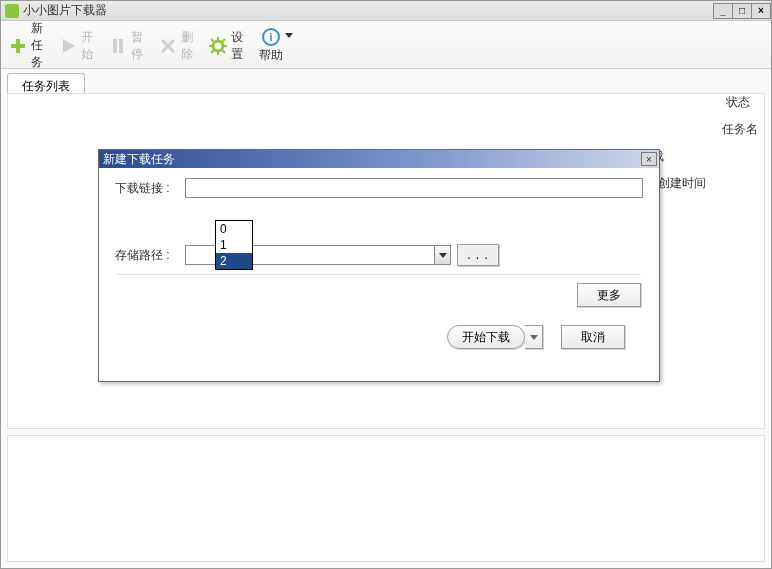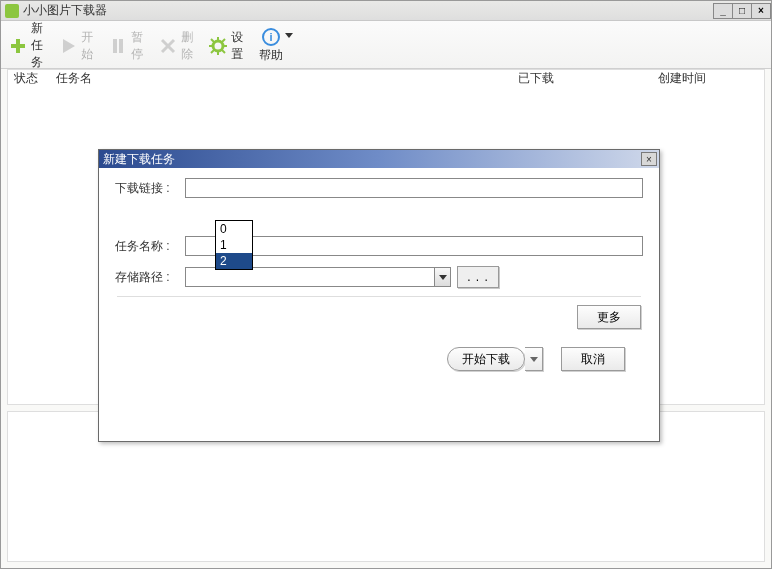--- a/index.html
+++ b/index.html
@@ -12,28 +12,28 @@
   .win-controls { display:flex; }
   .win-btn { width:20px; height:16px; border:1px solid #888; margin-left:-1px; background:#ddd; display:flex; align-items:center; justify-content:center; font-size:10px; font-weight:bold; cursor:default;}
   .toolbar { height:48px; background:linear-gradient(#fbfbfb,#f3f3f2); display:flex; align-items:center; padding:2px 8px 0; gap:6px; border-bottom:1px solid #cfcfcf;}
   .tool-item { width:44px; display:flex; flex-direction:row; align-items:center; justify-content:center; gap:4px; cursor:pointer;}
   .tool-item.disabled { opacity:.35; cursor:default;}
   .tool-icon { width:20px; height:20px; display:flex; align-items:center; justify-content:center; }
   .tool-label { font-size:12px; color:#333; }
   .tab-strip { height:24px; padding:4px 6px 0; }
   .tab { display:inline-block; padding:4px 14px; border:1px solid #bcbcbc; border-bottom:none; background:#fff; border-radius:3px 3px 0 0; font-size:12px;}
   .list-wrap { margin:0 6px; border:1px solid #dedede; background:#fff; height:336px; position:relative; }
-  .list-header { height:22px; display:flex; align-items:flex-start; border-bottom:0; color:#333; padding:0 6px; gap:10px;}
+  .list-header { height:22px; display:flex; align-items:flex-end; border-bottom:0; color:#333; padding:0 6px; gap:10px;flex-direction:column;}
   .lh-status{ width:32px;}
   .lh-name{ flex:1;}
   .lh-dl{ width:130px; text-align:left;}
   .lh-time{ width:100px; text-align:left;}
   .status-area { margin:6px; border:1px solid #dedede; background:#fff; flex:1;}
   
-  .dialog { position:absolute; left:98px; top:149px; width:562px; height:293px; border:1px solid #6a6a6a; background:#fff; box-shadow:2px 2px 4px rgba(0,0,0,.25);}
+  .dialog { position:absolute; left:98px; top:149px; width:562px; height:233px; border:1px solid #6a6a6a; background:#fff; box-shadow:2px 2px 4px rgba(0,0,0,.25);}
   .dlg-title { height:18px; background:linear-gradient(to right,#2b4a8f,#6f8cc7,#cfd8ea); color:#fff; display:flex; align-items:center; justify-content:space-between; padding:0 2px 0 4px; font-size:12px;}
   .dlg-close { width:16px; height:14px; border:1px solid #7a7a7a; background:#d8d8d8; color:#333; display:flex; align-items:center; justify-content:center; font-size:10px; cursor:default;}
   .dlg-body { padding:10px 16px 8px; }
   .row { display:flex; align-items:center; margin-bottom:2px; }
   .label { width:70px; color:#333; }
   .text-input { height:20px; border:1px solid #888; background:#fff; flex:1; padding:0 4px;}
   .select-wrap { display:flex; align-items:center; margin-left:70px; gap:6px; position:relative;}
   .select-box { width:38px; height:20px; border:1px solid #666; background:#fff; display:flex; align-items:center; justify-content:flex-end; }
   .select-btn { width:16px; height:18px; border-left:1px solid #666; background:linear-gradient(#f8f8f8,#dcdcdc); display:flex; align-items:center; justify-content:center;}
   .dropdown { position:absolute; left:70px; top:20px; width:38px; border:1px solid #000; background:#fff; z-index:10;}
@@ -132,20 +132,23 @@
             </svg>
         </div>
         <div class="tool-label">帮助</div>
       </div>
       <div style="margin-top:6px;">
           <div class="tri-down"></div>
         </div>
     </div>
   </div>
 
+  <div class="tab-strip">
+    <div class="tab">任务列表</div>
+  </div>
 
   <div class="list-wrap">
     <div class="list-header">
       <div class="lh-status">状态</div>
       <div class="lh-name">任务名</div>
       <div class="lh-dl">已下载</div>
       <div class="lh-time">创建时间</div>
     </div>
   </div>
 
@@ -163,24 +166,20 @@
       <input class="text-input" value="" style="">
     </div>
     <div class="row" style="margin-bottom:4px; position:relative;">
       <div class="dropdown" style="left:100px; top:20px;">
         <div class="dd-item">0</div>
         <div class="dd-item">1</div>
         <div class="dd-item sel">2</div>
       </div>
     </div>
     <div style="height:32px;"></div>
-    <div class="row">
-      <div class="label">任务名称 :</div>
-      <input class="text-input" value="" style="">
-    </div>
     <div style="height:8px;"></div>
     <div class="row path-row">
       <div class="label">存储路径 :</div>
       <div class="path-select">
         <div class="path-dd-btn">
             <div class="tri-down"></div>
           </div>
       </div>
       <div class="path-btn">. . .</div>
     </div>

